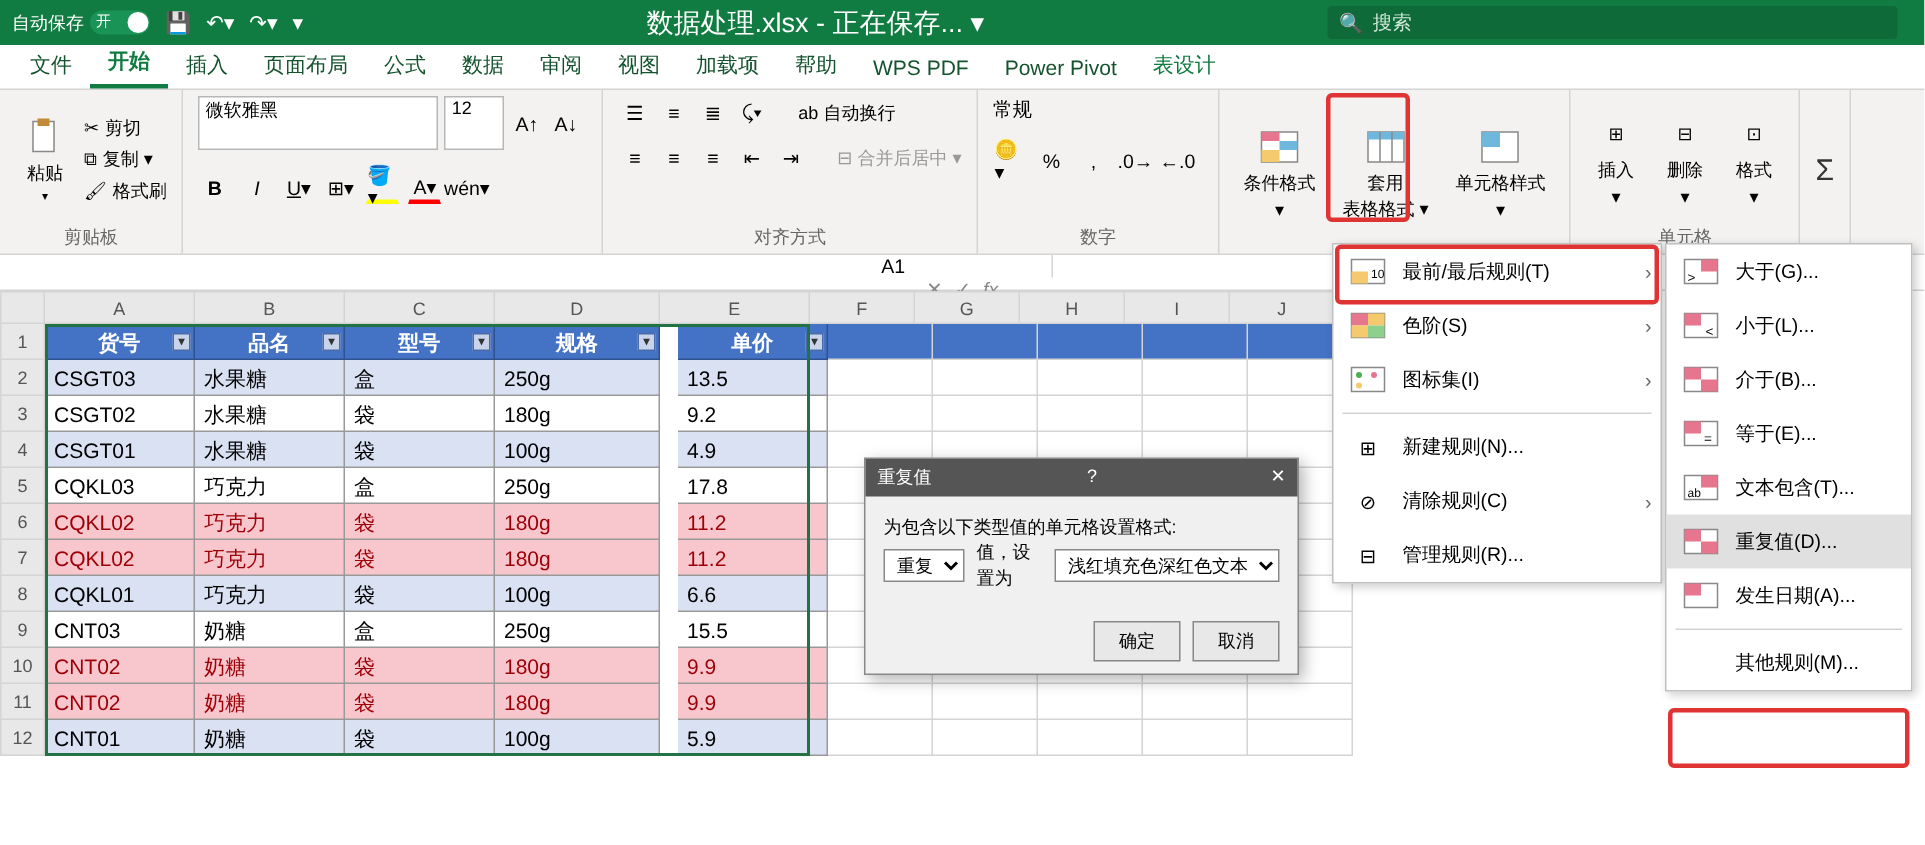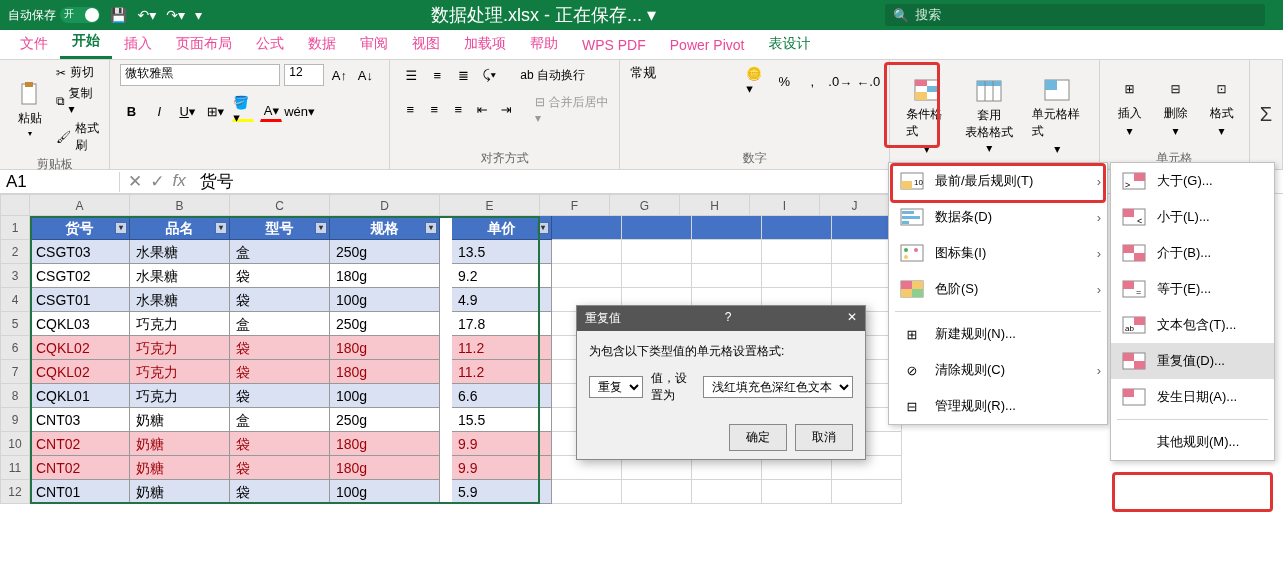--- a/index.html
+++ b/index.html
@@ -10,42 +10,42 @@
 .titlebar .autosave { display: flex; align-items: center; gap: 4px; font-size: 12px; }
 .titlebar .toggle { width: 40px; height: 16px; background: #1a9356; border-radius: 8px; position: relative; }
 .titlebar .toggle::after { content:""; width:14px; height:14px; background:#fff; border-radius:50%; position:absolute; right:1px; top:1px; }
 .titlebar .qat { display:flex; gap:10px; margin-left:10px; }
 .titlebar .qat span { font-size:14px; cursor:pointer; }
 .titlebar .doc { margin-left:auto; margin-right:auto; font-size:18px; }
 .titlebar .search { background:#0e6a38; border-radius:3px; width:380px; height:22px; display:flex; align-items:center; padding:0 8px; gap:6px; color:#d0e8d8; margin-right:10px; }
 
 
 .tabs { display:flex; background:#fff; border-bottom:1px solid #d4d4d4; padding:0 8px; height:30px; align-items:flex-end; }
-.tabs .tab { padding:6px 12px; font-size:14px; cursor:pointer; color:#ec4899; }
+.tabs .tab { padding:6px 12px; font-size:14px; cursor:pointer; color:#14532d; }
 .tabs .tab.active { color:#107c41; font-weight:bold; border-bottom:3px solid #107c41; }
 .tabs .tab.design { color:#107c41; }
 
 
 .ribbon { display:flex; height:110px; border-bottom:1px solid #d4d4d4; background:#f3f2f1; }
 .rgroup { border-right:1px solid #d4d4d4; padding:4px 10px 2px 10px; display:flex; flex-direction:column; justify-content:space-between; }
 .rgroup .body { display:flex; align-items:center; gap:6px; flex:1; }
 .rgroup .label { text-align:center; font-size:12px; color:#666; padding-top:2px; }
 .bigbtn { display:flex; flex-direction:column; align-items:center; gap:2px; font-size:12px; padding:2px 6px; cursor:pointer; }
 .bigbtn .ico { width:28px; height:28px; display:flex; align-items:center; justify-content:center; }
 .smallrow { display:flex; flex-direction:column; gap:4px; font-size:12px; }
 .smallrow div { display:flex; align-items:center; gap:4px; }
 .fontbox { display:flex; gap:4px; align-items:center; }
-.fontbox select, .fontbox .sel { border:1px solid #b7b7b7; background:#fff; height:22px; font-size:12px; padding:0 4px; }
+.fontbox select, .fontbox .sel { border:1px solid #b7b7b7; background:#fff; height:36px; font-size:12px; padding:0 4px; }
 .iconrow { display:flex; gap:6px; padding-top:6px; }
 .iconbtn { width:22px; height:22px; display:flex; align-items:center; justify-content:center; border:1px solid transparent; font-size:13px; cursor:pointer; }
 
 .highlight-red { border:3px solid #e03434; border-radius:4px; position:absolute; pointer-events:none; z-index:50; }
 
 
-.fbar { display:flex; align-items:center; height:24px; border-bottom:1px solid #d4d4d4; font-size:17px; background:#fff; }
+.fbar { display:flex; align-items:center; height:24px; border-bottom:1px solid #d4d4d4; font-size:13px; background:#fff;flex-direction:column; }
 .fbar .namebox { width:120px; border-right:1px solid #d4d4d4; padding:0 6px; }
 .fbar .fx { display:flex; gap:8px; padding:0 8px; color:#888; }
 .fbar .formula { flex:1; padding:0 6px; }
 
 
 .grid { display:flex; height:320px; position:relative; }
 .rowhdrs { width:30px; }
 .rowhdr { height:24px; border:1px solid #d4d4d4; border-top:none; background:#e8e8e8; text-align:center; font-size:12px; line-height:24px; color:#555; }
 .colhdrs { display:flex; }
 .colhdr { height:22px; border:1px solid #d4d4d4; border-left:none; background:#e8e8e8; text-align:center; font-size:12px; line-height:22px; color:#555; }
@@ -67,21 +67,21 @@
 .menu .item.arrow::after { content:"›"; position:absolute; right:6px; color:#666; }
 .menu .item.hl { background:#e0e0e0; }
 .menu .msep { height:1px; background:#d4d4d4; margin:4px 6px; }
 .menu .micon { width:26px; height:20px; display:flex; align-items:center; justify-content:center; }
 
 
 .dialog { position:absolute; background:#f0f0f0; border:1px solid #888; box-shadow:3px 3px 10px rgba(0,0,0,0.3); z-index:30; }
 .dialog .dtitle { background:#555; color:#fff; padding:4px 8px; font-size:12px; display:flex; }
 .dialog .dtitle .close { margin-left:auto; cursor:pointer; }
 .dialog .dbody { padding:12px; font-size:12px; }
-.dialog .dbody .row1 { display:flex; gap:8px; align-items:center; margin-top:10px; }
+.dialog .dbody .row1 { display:flex; gap:8px; align-items:center; }
 .dialog select { border:1px solid #888; background:#fff; padding:2px 4px; font-size:12px; }
 .dialog .btns { display:flex; justify-content:flex-end; gap:8px; padding:8px 12px; }
 .dialog button { padding:4px 16px; font-size:12px; border:1px solid #888; background:#e8e8e8; cursor:pointer; }
 
 svg { display:block; }
 </style>
 </head>
 <body>
 
 <div class="titlebar">
@@ -193,21 +193,21 @@
         <span class="iconbtn">⇤</span>
         <span class="iconbtn">⇥</span>
         <div style="width:12px"></div>
         <span style="font-size:12px;color:#999">⊟ <span>合并后居中 ▾</span></span>
       </div>
     </div>
     <div class="label">对齐方式</div>
   </div>
 
   <div class="rgroup" style="min-width:150px">
-    <div class="body" style="flex-direction:row;align-items:flex-start;gap:8px">
+    <div class="body" style="flex-direction:column;align-items:flex-start;gap:8px">
       <div class="sel" style="width:140px">常规</div>
       <div class="iconrow">
         <span class="iconbtn">🪙▾</span>
         <span class="iconbtn">%</span>
         <span class="iconbtn">,</span>
         <span class="iconbtn">.0→</span>
         <span class="iconbtn">←.0</span>
       </div>
     </div>
     <div class="label">数字</div>
@@ -490,50 +490,39 @@
           <rect x="1" y="9" width="11" height="8" fill="#f5c96e"></rect>
           <text x="14" y="13" font-size="8">10</text>
         </svg>
       </span>
       <span>最前/最后规则(T)</span>
     </div>
   <div class="item arrow">
       <span class="micon">
         <svg width="24" height="18">
           <rect x="1" y="1" width="22" height="16" fill="#fff" stroke="#888"></rect>
-          <rect x="2" y="3" width="12" height="3" fill="#6fb8dc"></rect>
-          <rect x="2" y="8" width="18" height="3" fill="#6fb8dc"></rect>
-          <rect x="2" y="13" width="7" height="3" fill="#6fb8dc"></rect>
-        </svg>
-      </span>
-      <span>数据条(D)</span>
-    </div>
-  <div class="item arrow">
-      <span class="micon">
-        <svg width="24" height="18">
-          <rect x="1" y="1" width="22" height="16" fill="#fff" stroke="#888"></rect>
-          <circle cx="6" cy="6" r="2" fill="#4caf50"></circle>
-          <circle cx="6" cy="13" r="2" fill="#f5c96e"></circle>
-          <circle cx="16" cy="6" r="2" fill="#e5768e"></circle>
-        </svg>
-      </span>
-      <span>图标集(I)</span>
-    </div>
-  <div class="item arrow">
-      <span class="micon">
-        <svg width="24" height="18">
-          <rect x="1" y="1" width="22" height="16" fill="#fff" stroke="#888"></rect>
           <rect x="1" y="1" width="11" height="8" fill="#e5768e"></rect>
           <rect x="12" y="1" width="11" height="8" fill="#f5c96e"></rect>
           <rect x="1" y="9" width="11" height="8" fill="#f5c96e"></rect>
           <rect x="12" y="9" width="11" height="8" fill="#8dd08d"></rect>
         </svg>
       </span>
       <span>色阶(S)</span>
     </div>
+  <div class="item arrow">
+      <span class="micon">
+        <svg width="24" height="18">
+          <rect x="1" y="1" width="22" height="16" fill="#fff" stroke="#888"></rect>
+          <circle cx="6" cy="6" r="2" fill="#4caf50"></circle>
+          <circle cx="6" cy="13" r="2" fill="#f5c96e"></circle>
+          <circle cx="16" cy="6" r="2" fill="#e5768e"></circle>
+        </svg>
+      </span>
+      <span>图标集(I)</span>
+    </div>
   <div class="msep"></div>
   <div class="item">
       <span class="micon">⊞</span>
       <span>新建规则(N)...</span>
     </div>
   <div class="item arrow">
       <span class="micon">⊘</span>
       <span>清除规则(C)</span>
     </div>
   <div class="item">

